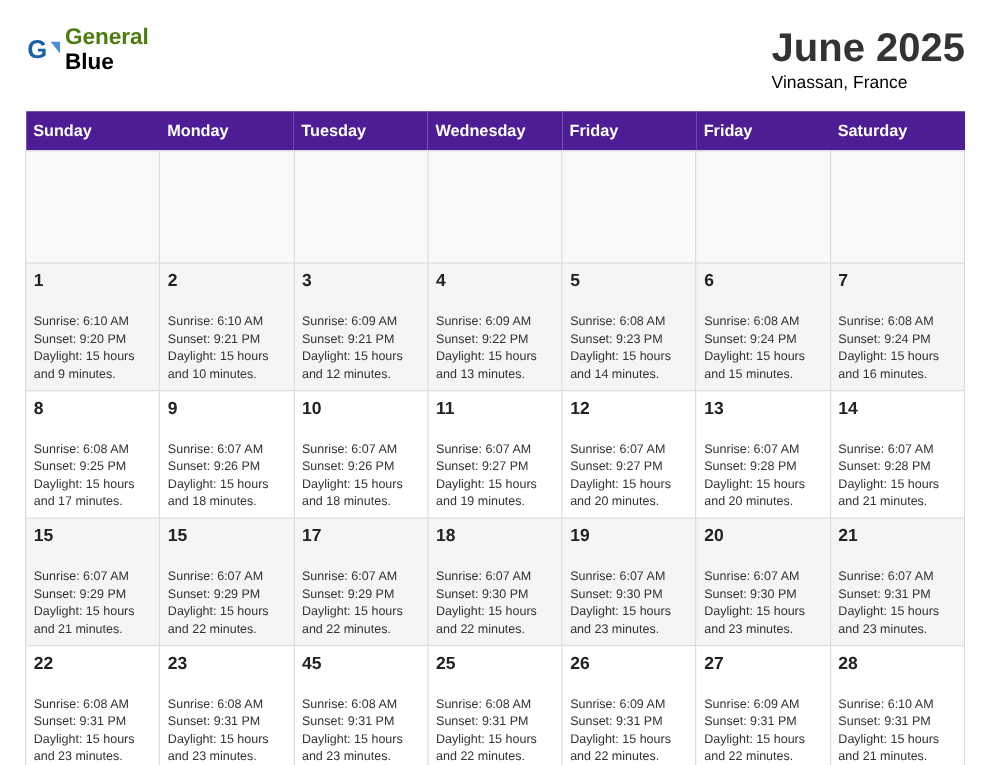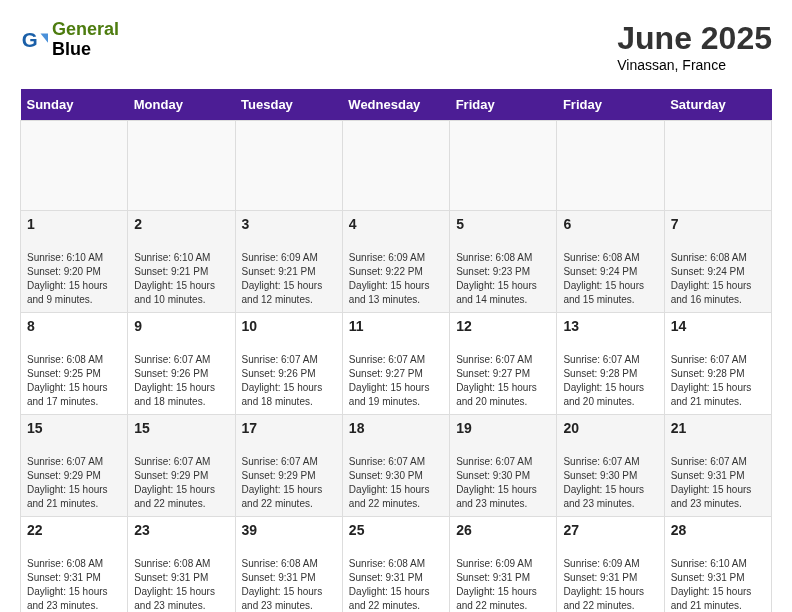--- a/index.html
+++ b/index.html
@@ -224,21 +224,21 @@
       <tr>
         <td>
           <span class="day-number">22</span>
           <div class="day-info">Sunrise: 6:08 AM<br>Sunset: 9:31 PM<br>Daylight: 15 hours and 23 minutes.</div>
         </td>
         <td>
           <span class="day-number">23</span>
           <div class="day-info">Sunrise: 6:08 AM<br>Sunset: 9:31 PM<br>Daylight: 15 hours and 23 minutes.</div>
         </td>
         <td>
-          <span class="day-number">39</span>
+          <span class="day-number">45</span>
           <div class="day-info">Sunrise: 6:08 AM<br>Sunset: 9:31 PM<br>Daylight: 15 hours and 23 minutes.</div>
         </td>
         <td>
           <span class="day-number">25</span>
           <div class="day-info">Sunrise: 6:08 AM<br>Sunset: 9:31 PM<br>Daylight: 15 hours and 22 minutes.</div>
         </td>
         <td>
           <span class="day-number">26</span>
           <div class="day-info">Sunrise: 6:09 AM<br>Sunset: 9:31 PM<br>Daylight: 15 hours and 22 minutes.</div>
         </td>

